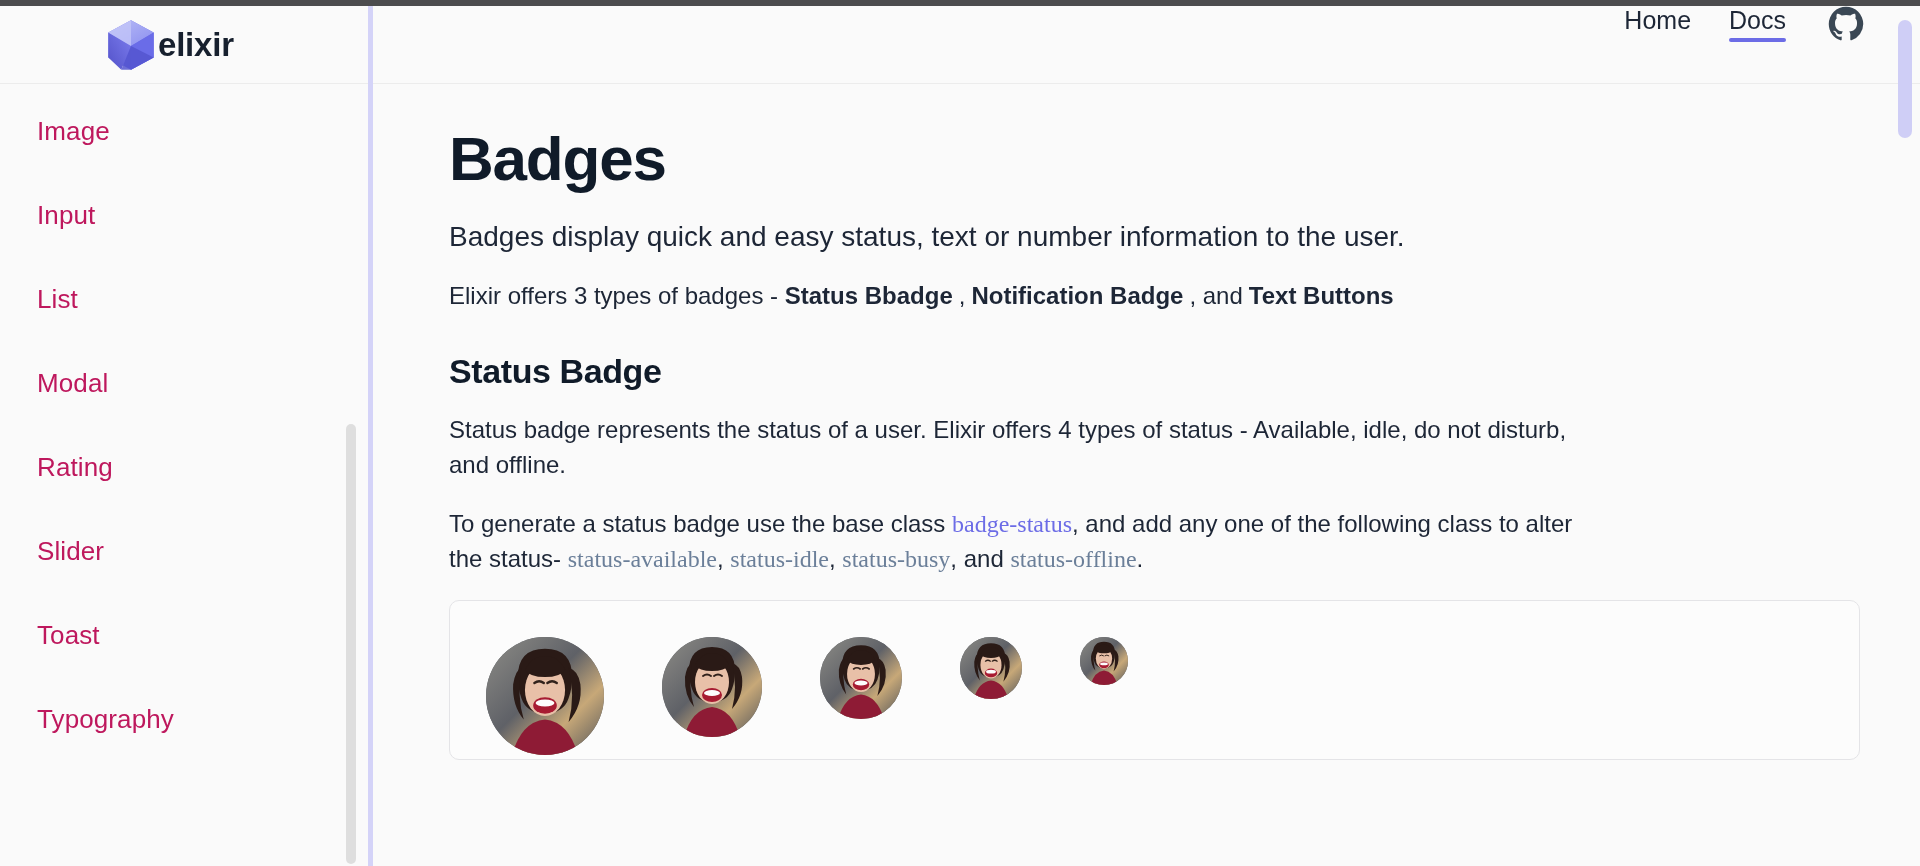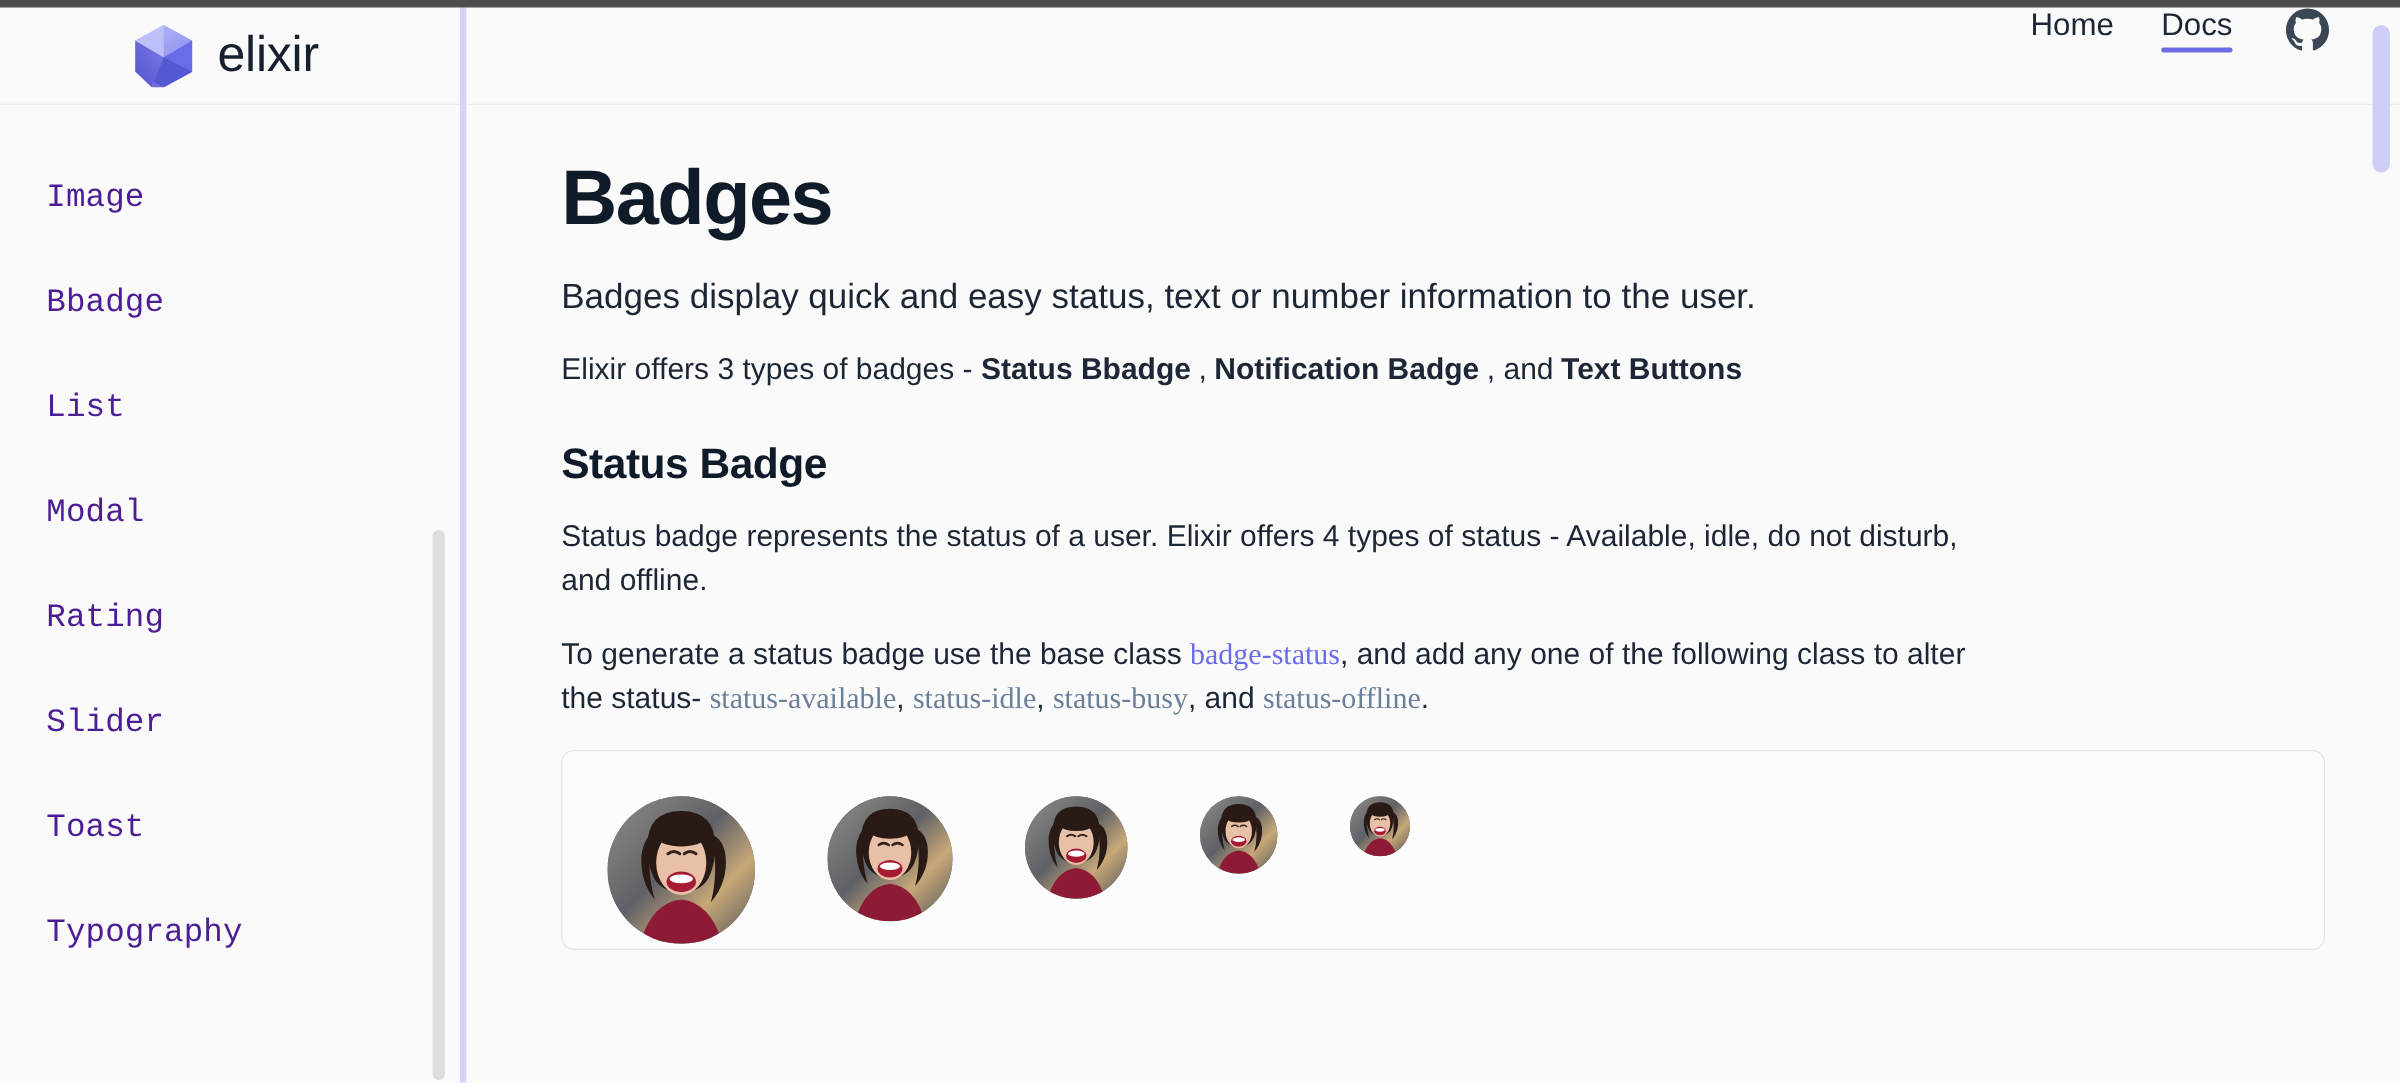--- a/index.html
+++ b/index.html
@@ -49,45 +49,42 @@
     padding-left: 104px;
     border-bottom: 1px solid #ececec;
     background: #fafafa;
   }
   .brand-logo {
     width: 54px; height: 54px;
     flex: 0 0 54px;
     position: relative;
   }
   .brand-name {
-    font-size: 40px;
-    font-weight: 400;
+    font-size: 33px;
+    font-weight: 700;
     color: #17202e;
-    margin-left: 16px;
     letter-spacing: -0.2px;
   }
 
   .nav-list {
     position: absolute;
     top: 78px; left: 0;
     width: 372px;
     height: 782px;
     list-style: none;
     padding-top: 32px;
   }
   .nav-item {
     height: 84px;
     display: flex;
-    align-items: center;
     padding-left: 37px;
     font-size: 26px;
-    color: #4c1d95;
+    color: #be185d;
     cursor: pointer;
     letter-spacing: 0.1px;
-    font-family: Liberation Mono, monospace;
   }
 
   
   .sb-track {
     position: absolute;
     top: 78px; right: 16px;
     width: 10px; height: 782px;
     background: transparent;
   }
   .sb-thumb {
@@ -274,21 +271,21 @@
         </svg>
       </span>
       <span class="brand-name">elixir</span>
     </div>
 
     <ul class="nav-list">
       <li class="nav-item">
         <span>Image</span>
       </li>
       <li class="nav-item">
-        <span>Bbadge</span>
+        <span>Input</span>
       </li>
       <li class="nav-item">
         <span>List</span>
       </li>
       <li class="nav-item">
         <span>Modal</span>
       </li>
       <li class="nav-item">
         <span>Rating</span>
       </li>

